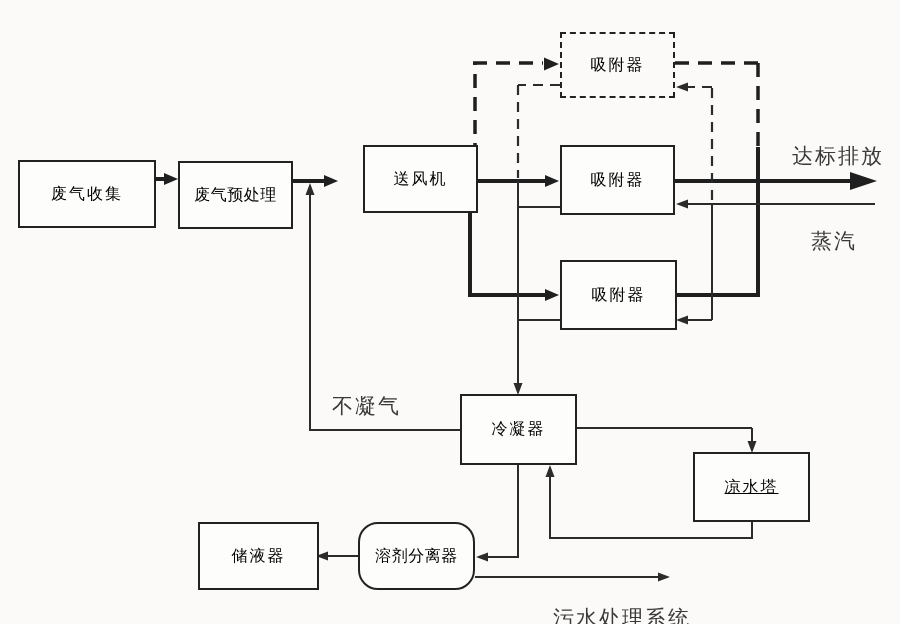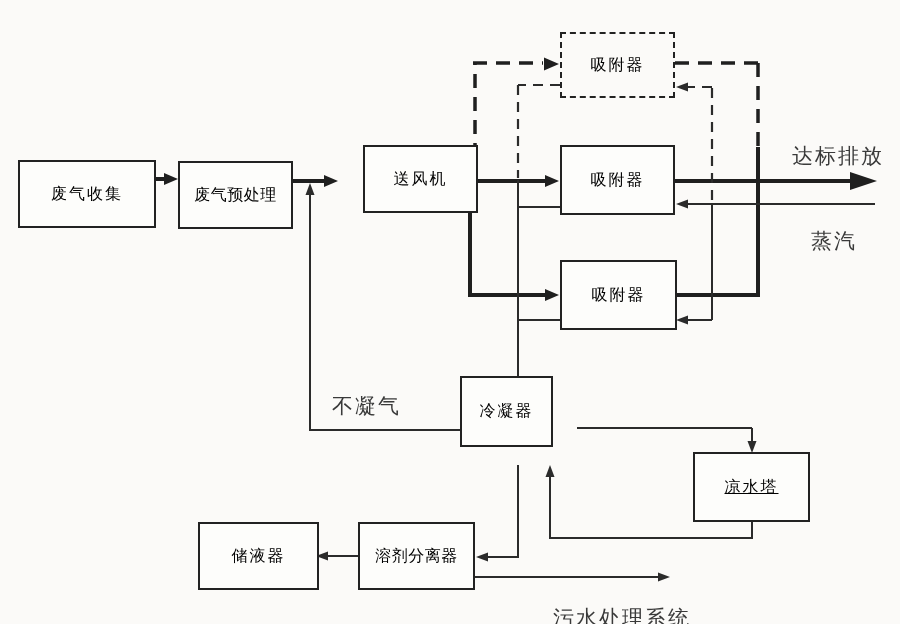--- a/index.html
+++ b/index.html
@@ -135,33 +135,33 @@
   </div>
 
   <div class="node" style="left:560px;top:145px;width:115px;height:70px;">
     <span>吸附器</span>
   </div>
 
   <div class="node" style="left:560px;top:260px;width:117px;height:70px;">
     <span>吸附器</span>
   </div>
 
-  <div class="node" style="left:460px;top:376px;width:93px;height:71px;">
+  <div class="node" style="left:460px;top:394px;width:117px;height:71px;">
     <span>冷凝器</span>
   </div>
 
   <div class="node" style="left:693px;top:452px;width:117px;height:70px;text-decoration:underline;">
     <span>凉水塔</span>
   </div>
 
   <div class="node" style="left:198px;top:522px;width:121px;height:68px;">
     <span>储液器</span>
   </div>
 
-  <div class="node" style="left:358px;top:522px;width:117px;height:68px;letter-spacing:0.5px;">
+  <div class="node" style="left:358px;top:522px;width:117px;height:68px;letter-spacing:0.5px;border-radius:20px;">
     <span>溶剂分离器</span>
   </div>
 
   <div class="flabel" style="left:792px;top:142px;text-align:center;">达标排放</div>
 
   <div class="flabel" style="left:811px;top:215px;margin-top:12px;">蒸汽</div>
 
   <div class="flabel" style="left:332px;top:392px;">不凝气</div>
 
   <div class="flabel" style="left:553px;top:568px;margin-top:36px;">污水处理系统</div>

